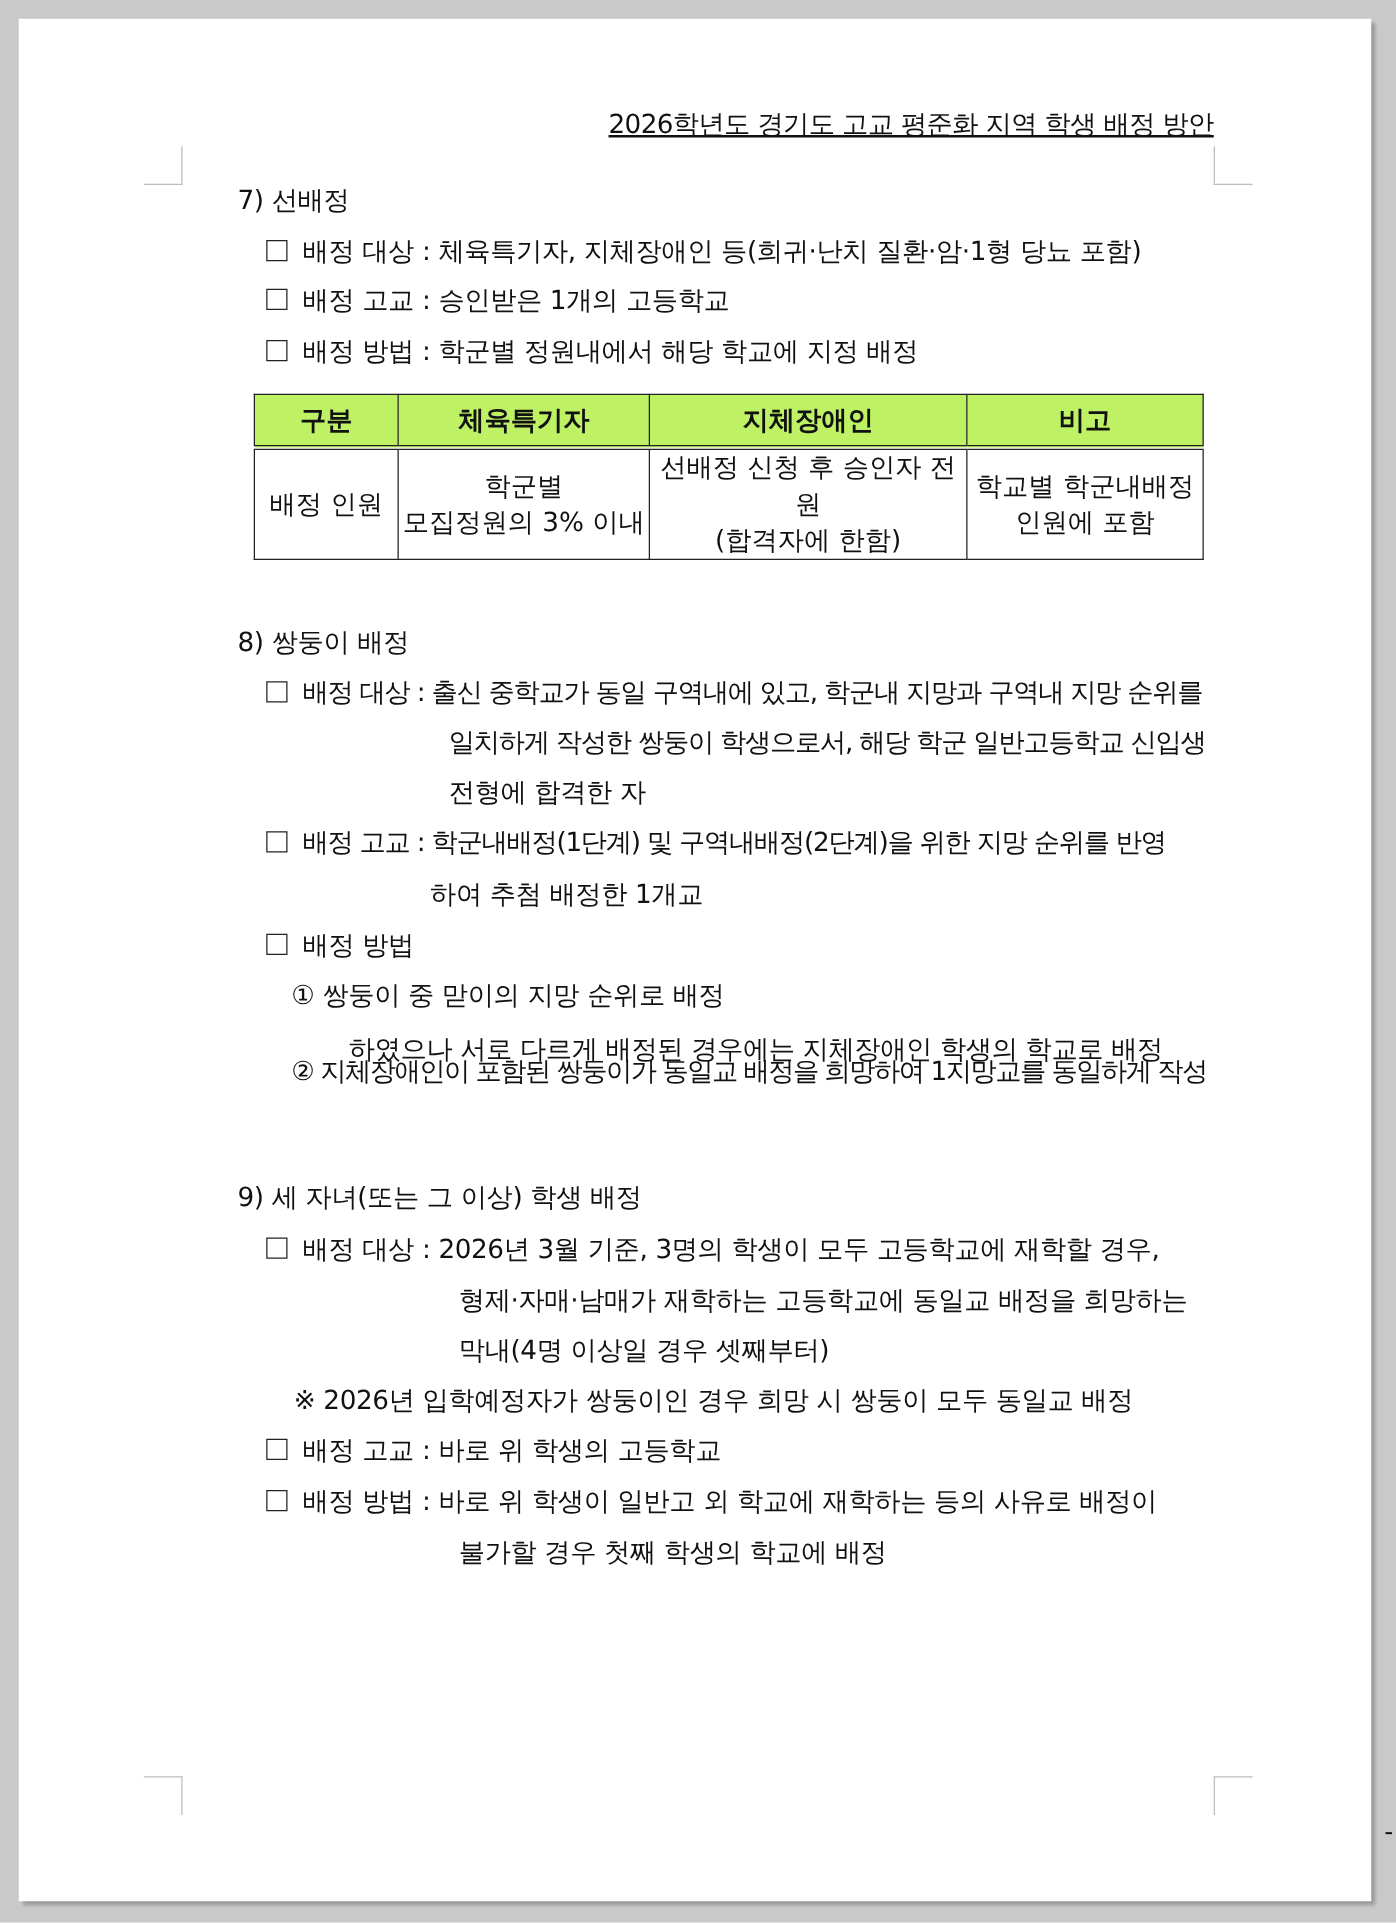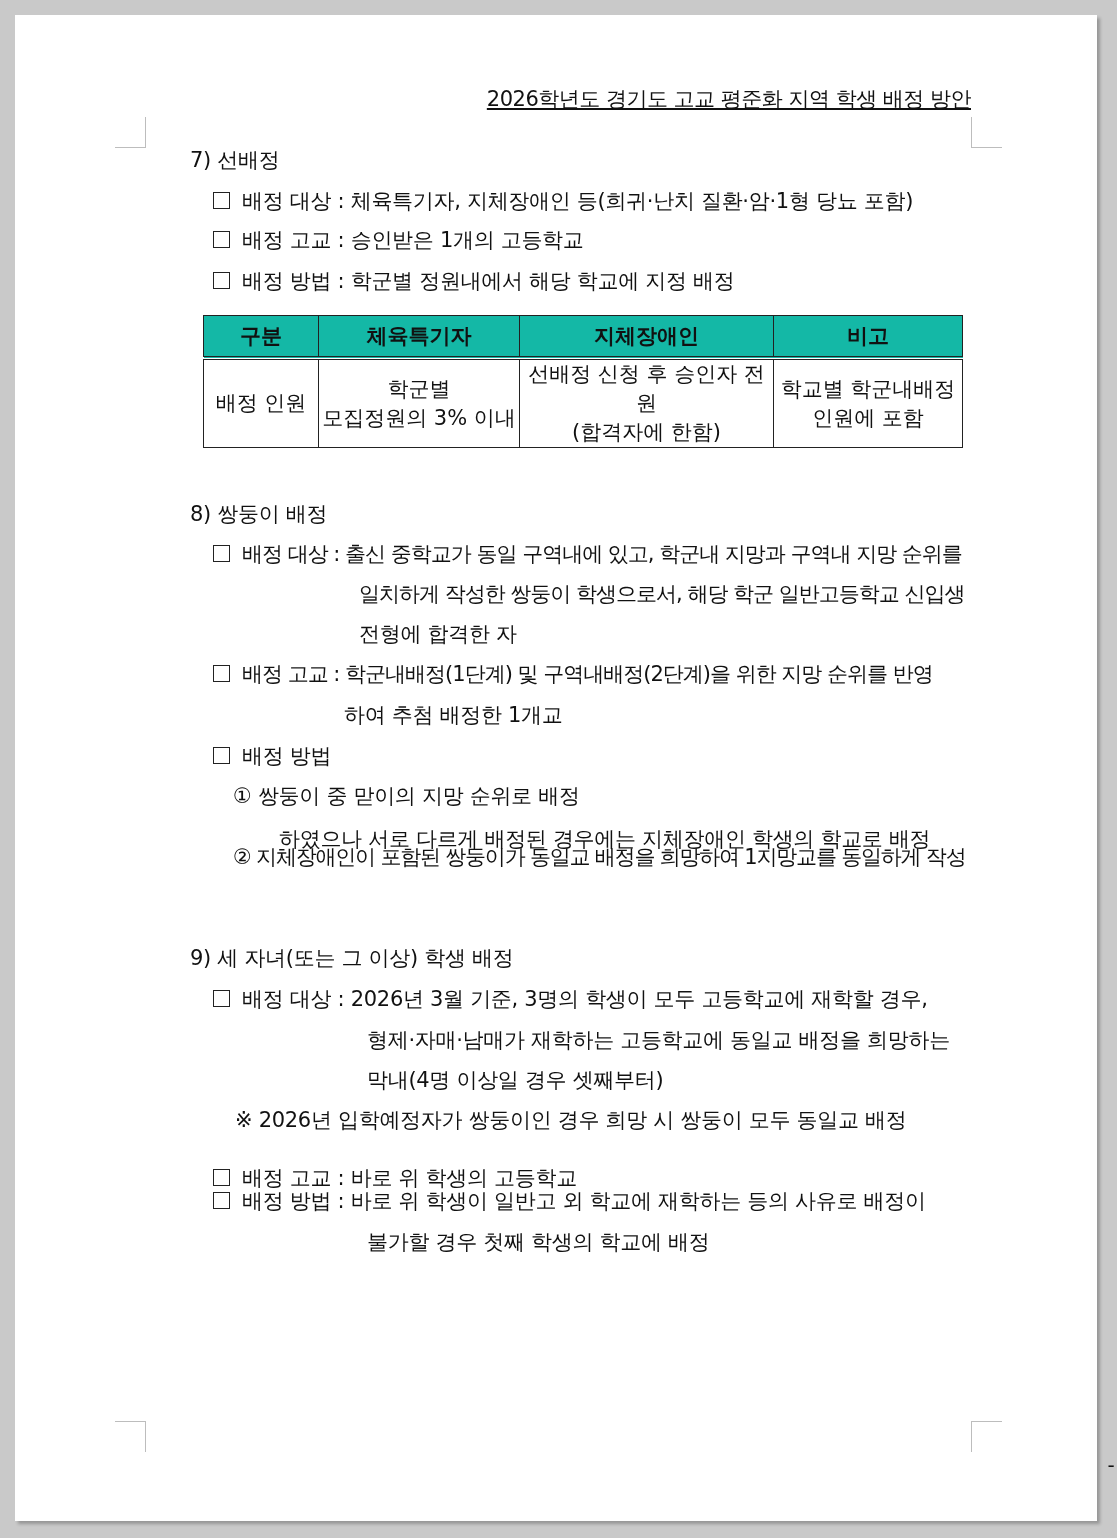--- a/index.html
+++ b/index.html
@@ -10,21 +10,21 @@
   .corner { position:absolute; width:30px; height:30px; border-color:#bdbdbd; border-style:solid; border-width:0; }
   .c-tl { left:100px; top:102px; border-right-width:1px; border-bottom-width:1px; }
   .c-tr { left:956px; top:102px; border-left-width:1px; border-bottom-width:1px; }
   .c-bl { left:100px; top:1406px; border-right-width:1px; border-top-width:1px; }
   .c-br { left:956px; top:1406px; border-left-width:1px; border-top-width:1px; }
   .hdr { position:absolute; right:126px; top:70px; font-size:21px; letter-spacing:-0.5px;text-decoration:underline; }
   .line { position:absolute; font-size:21px; white-space:nowrap; letter-spacing:-0.3px; line-height:28px; }
   .sq { display:inline-block; width:15px; height:15px; border:1.3px solid #222; vertical-align:-1px; margin-right:12px; }
   table.t { position:absolute; left:188px; top:300px; width:760px; border-collapse:collapse; font-size:21px; }
   table.t td { border:1.3px solid #222; text-align:center; padding:0; line-height:29px; }
-  table.t tr.h td { background:#14b8a6; font-weight:bold; height:40px; border-bottom:4px double #222;font-family:Liberation Serif, serif; }
+  table.t tr.h td { background:#bef264; font-weight:bold; height:40px; border-bottom:4px double #222;font-family:Liberation Serif, serif; }
   table.t tr.b td { height:74px; }
   .pnum { position:absolute; left:16px; width:100%; top:1438px; text-align:right; font-size:20px;padding-left:47px; }
 </style>
 </head>
 <body>
 
 <div class="page">
   <div class="corner c-tl"></div>
   <div class="corner c-tr"></div>
   <div class="corner c-bl"></div>
@@ -72,18 +72,18 @@
   <div class="line" style="left:198px; top:727px;text-align:center;"><span class="sq"></span><span>배정 방법</span></div>
   <div class="line" style="left:218px; top:767px;">① 쌍둥이 중 맏이의 지망 순위로 배정</div>
   <div class="line" style="left:218px; top:796px; letter-spacing:-1.2px;margin-top:32px;">② 지체장애인이 포함된 쌍둥이가 동일교 배정을 희망하여 1지망교를 동일하게 작성</div>
   <div class="line" style="left:252px; top:810px;margin-left:12px;">하였으나 서로 다르게 배정된 경우에는 지체장애인 학생의 학교로 배정</div>
 
   <div class="line" style="left:175px; top:929px;">9) 세 자녀(또는 그 이상) 학생 배정</div>
   <div class="line" style="left:198px; top:970px;"><span class="sq"></span><span>배정 대상 : </span><span>2026년 3월 기준, 3명의 학생이 모두 고등학교에 재학할 경우,</span></div>
   <div class="line" style="left:352px; top:1011px;">형제·자매·남매가 재학하는 고등학교에 동일교 배정을 희망하는</div>
   <div class="line" style="left:352px; top:1051px;">막내(4명 이상일 경우 셋째부터)</div>
   <div class="line" style="left:220px; top:1091px;">※ 2026년 입학예정자가 쌍둥이인 경우 희망 시 쌍둥이 모두 동일교 배정</div>
-  <div class="line" style="left:198px; top:1131px;margin-top:18px;"><span class="sq"></span><span>배정 고교 : 바로 위 학생의 고등학교</span></div>
+  <div class="line" style="left:198px; top:1131px;"><span class="sq"></span><span>배정 고교 : 바로 위 학생의 고등학교</span></div>
   <div class="line" style="left:198px; top:1172px;"><span class="sq"></span><span>배정 방법 : </span><span>바로 위 학생이 일반고 외 학교에 재학하는 등의 사유로 배정이</span></div>
   <div class="line" style="left:352px; top:1213px;">불가할 경우 첫째 학생의 학교에 배정</div>
 
   <div class="pnum">- 44 -</div>
 </div>
 
 </body></html>

